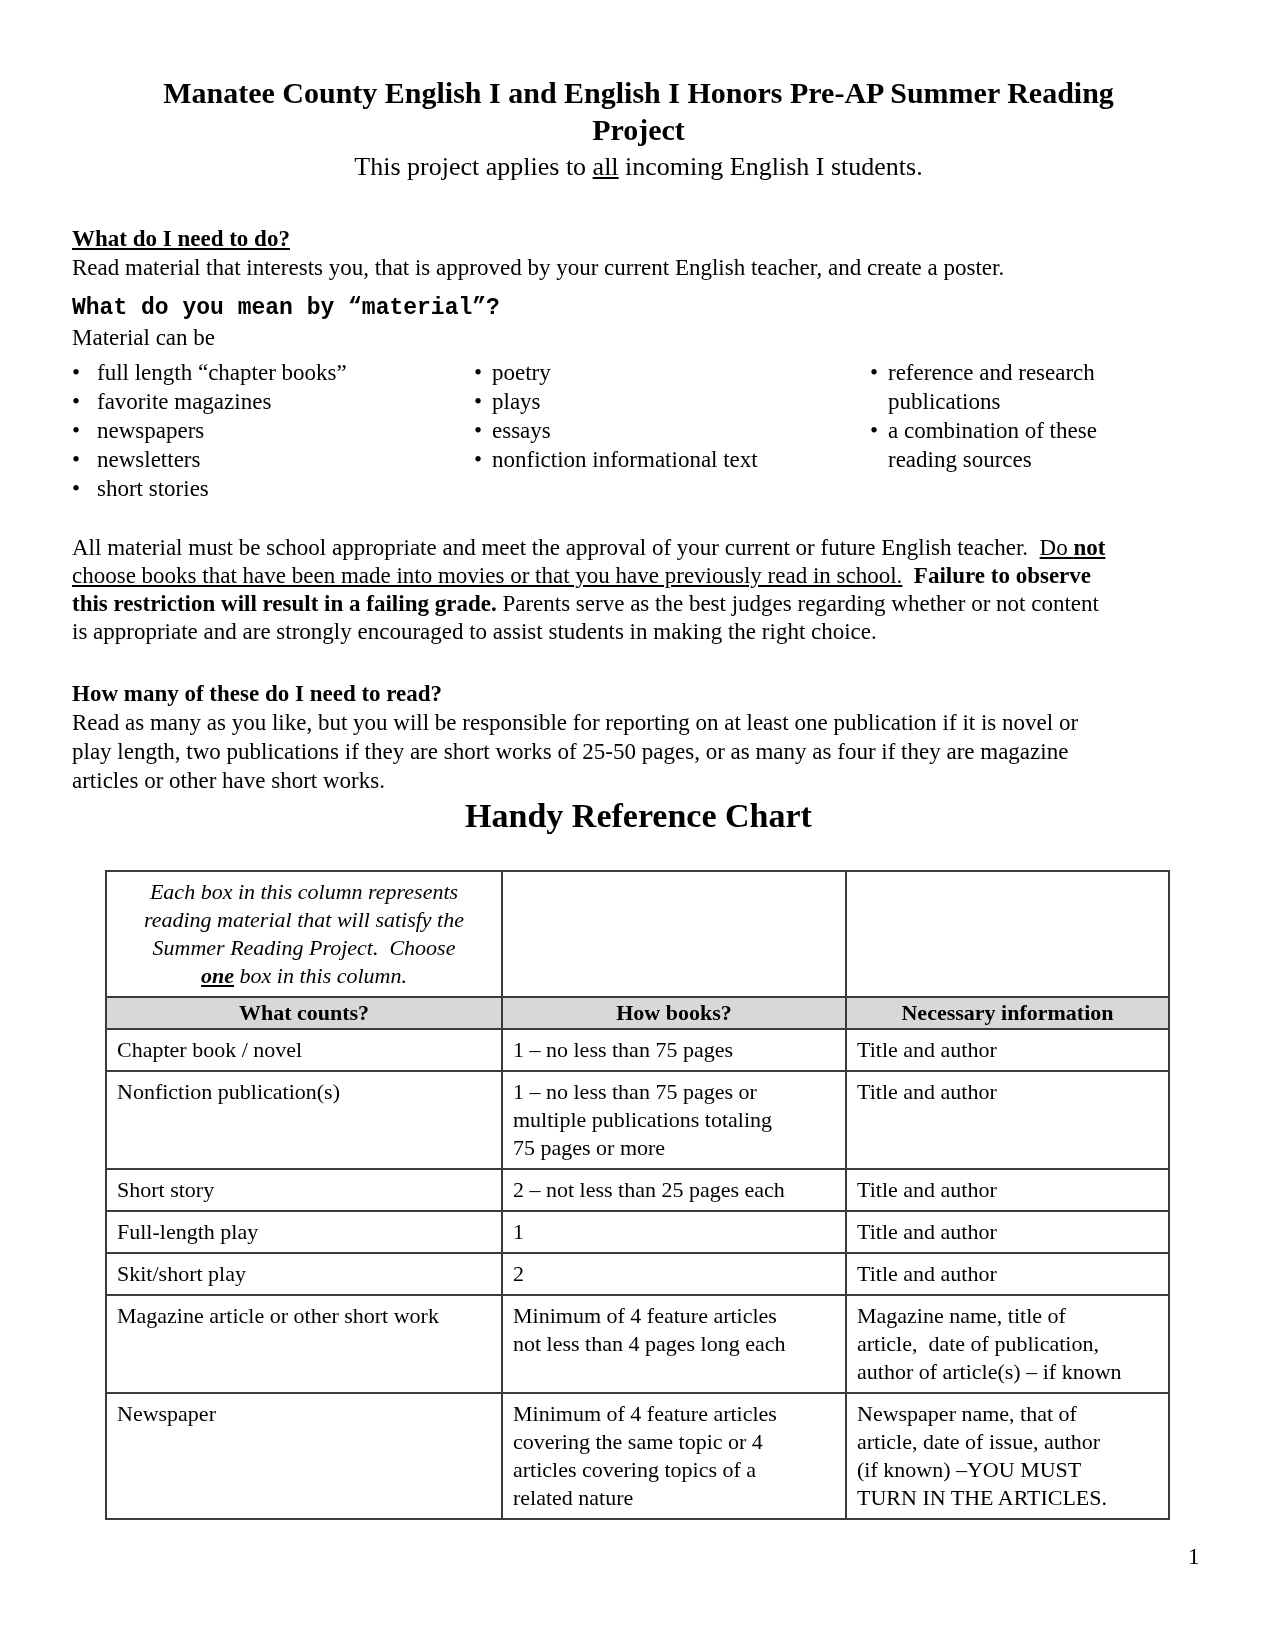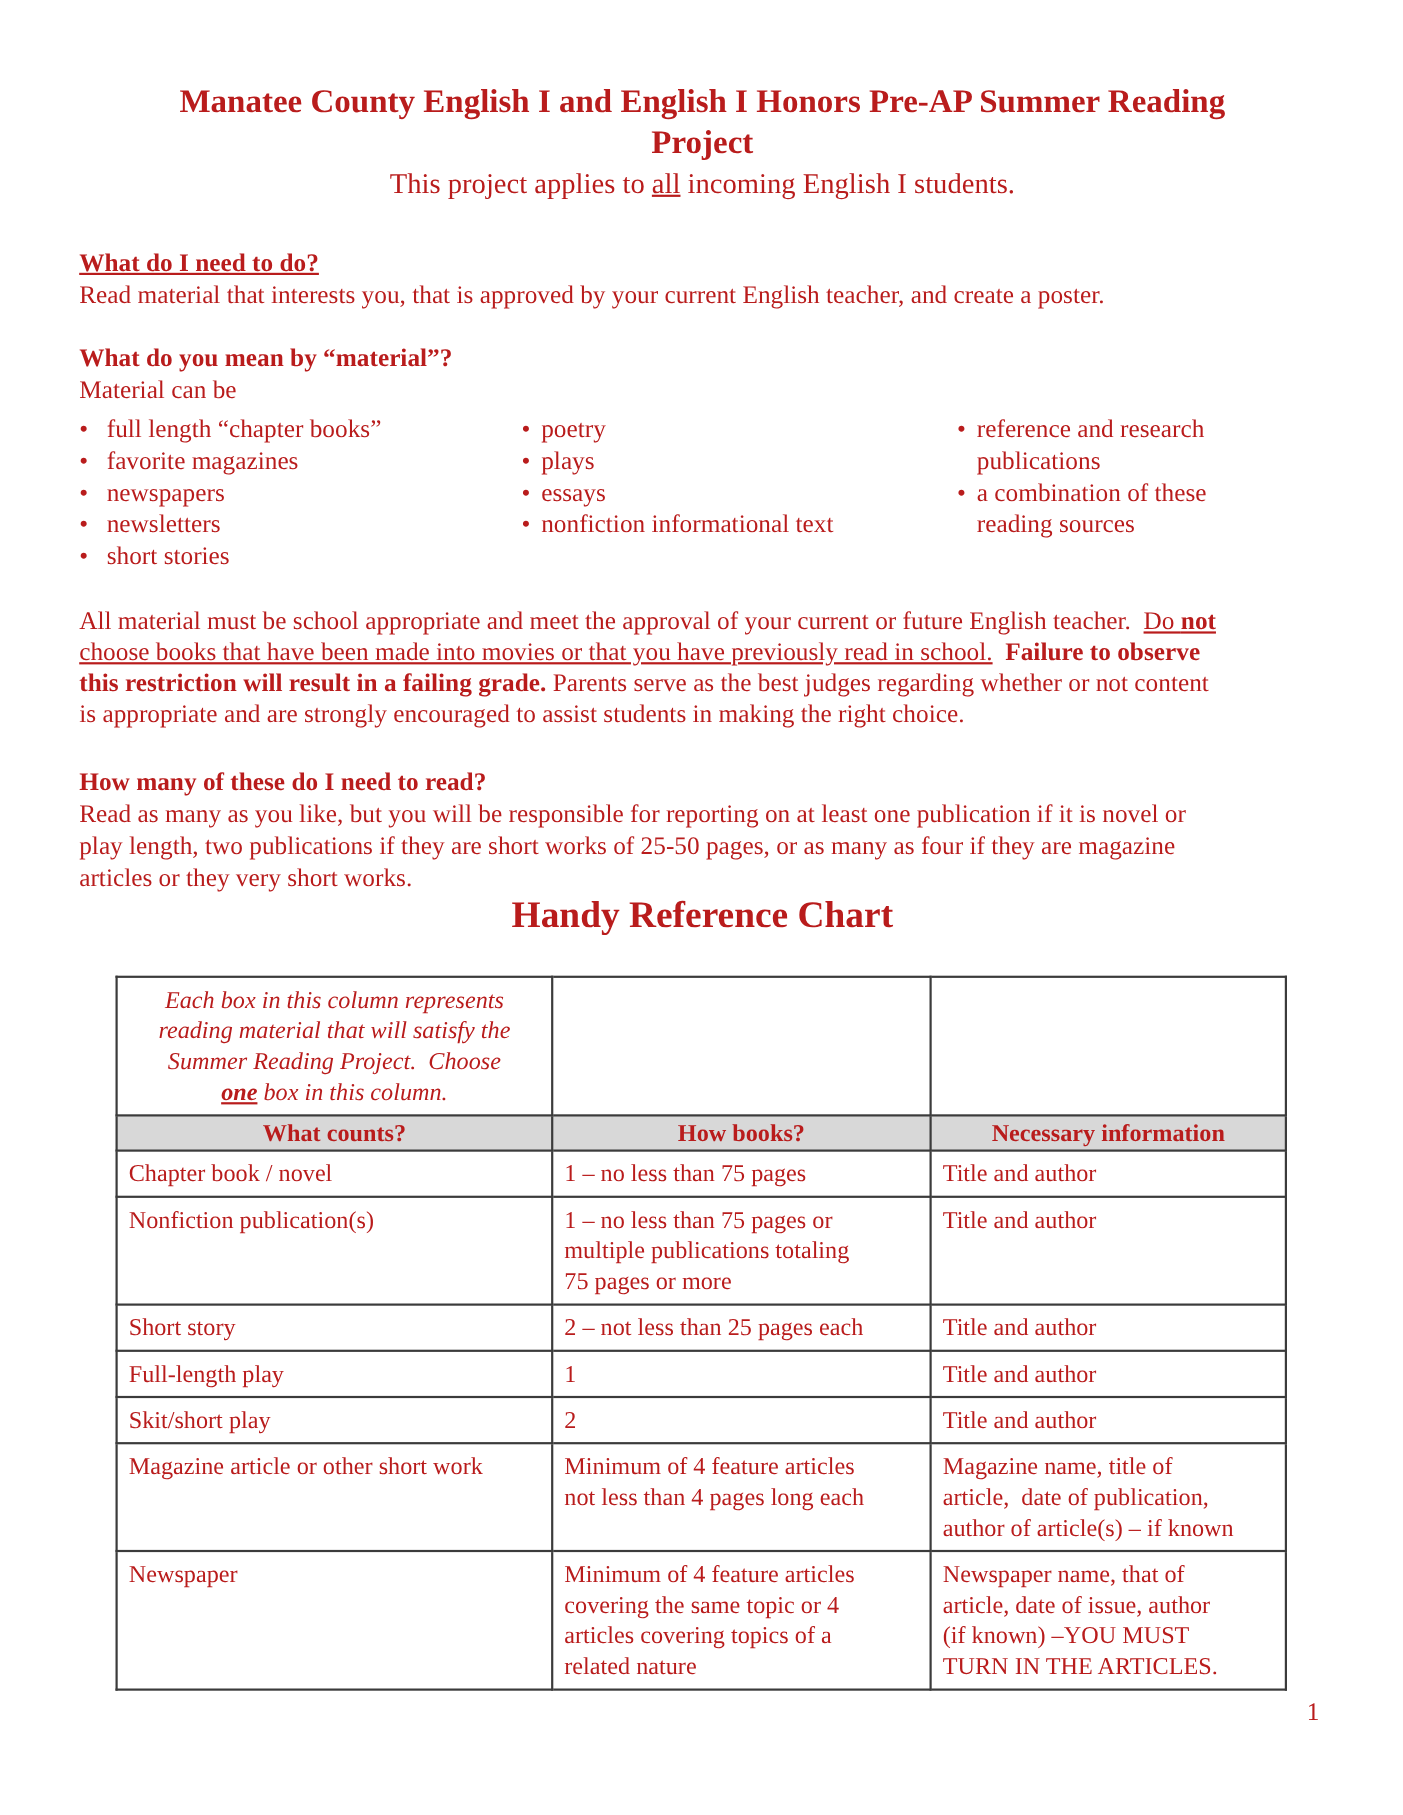--- a/index.html
+++ b/index.html
@@ -2,21 +2,21 @@
 <html><head>
 <meta charset="utf-8">
 <style>
   * { box-sizing: border-box; }
   html, body { margin: 0; padding: 0; background: #ffffff; }
   .page {
     position: relative;
     width: 1275px;
     height: 1650px;
     background: #ffffff;
-    color: #b91c1c;
+    color: #000000;
     font-family: "Liberation Serif", serif;
     font-size: 23px;
     line-height: 28px;
     padding: 0 70px 0 72px;
     overflow: hidden;
   }
   .u { text-decoration: underline; }
   .b { font-weight: bold; }
 
   h1.doc-title {
@@ -30,21 +30,21 @@
   .subtitle {
     margin: 0;
     font-size: 26px;
     line-height: 37px;
     text-align: center;
     font-weight: normal;
   }
 
   .sec-h { margin: 0; font-size: 23px; font-weight: bold; line-height: 29px; }
   .h-need { margin-top: 39px; text-decoration: underline; }
-  .h-material { margin-top: 29px; }
+  .h-material { margin-top: 12px; font-family: Liberation Mono, monospace; }
   .h-howmany { margin-top: 33px; }
   .body-line, .lead { line-height: 29px; white-space: nowrap; }
 
   .bullets { display: flex; margin-top: 6px; }
   .bullets ul { list-style: none; margin: 0; padding: 0; }
   .bullets li { position: relative; line-height: 29px; }
   .bullets li::before { content: "\2022"; position: absolute; left: 0; top: 0; }
   .col1 { width: 402px; margin-left: 18px; }
   .col1 li { padding-left: 25px; }
   .col2 { width: 396px; }
@@ -139,21 +139,21 @@
     <div class="line"><span>All material must be school appropriate and meet the approval of your current or future English teacher.&nbsp; </span><span class="u">Do </span><span class="u b">not</span></div>
     <div class="line"><span class="u">choose books that have been made into movies or that you have previously read in school.</span><span>&nbsp; </span><span class="b">Failure to observe</span></div>
     <div class="line"><span class="b">this restriction will result in a failing grade.</span><span> Parents serve as the best judges regarding whether or not content</span></div>
     <div class="line"><span>is appropriate and are strongly encouraged to assist students in making the right choice.</span></div>
   </div>
 
   <p class="sec-h h-howmany">How many of these do I need to read?</p>
   <div class="p-howmany">
     <div class="line">Read as many as you like, but you will be responsible for reporting on at least one publication if it is novel or</div>
     <div class="line">play length, two publications if they are short works of 25-50 pages, or as many as four if they are magazine</div>
-    <div class="line">articles or they very short works.</div>
+    <div class="line">articles or other have short works.</div>
   </div>
 
   <h2 class="chart-title">Handy Reference Chart</h2>
 
   <table class="chart">
     <colgroup>
       <col style="width:396px">
       <col style="width:344px">
       <col style="width:323px">
     </colgroup>

